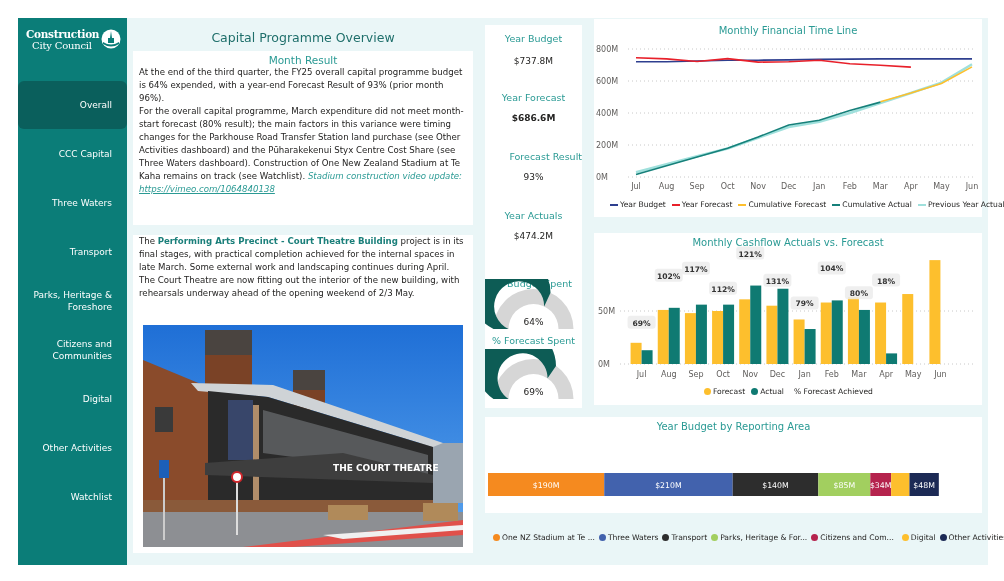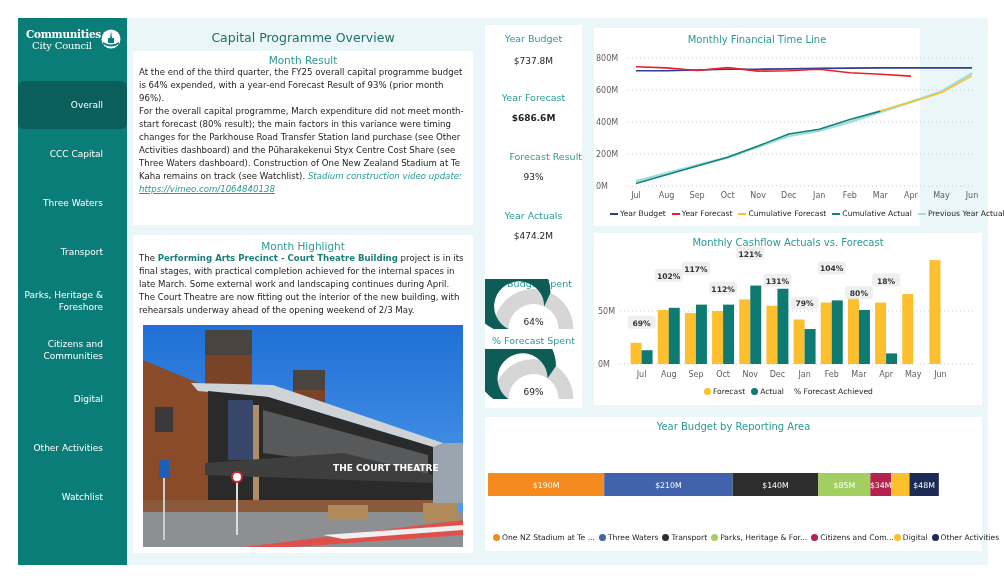--- a/index.html
+++ b/index.html
@@ -4,21 +4,21 @@
 <style>
   * { box-sizing: border-box; margin: 0; padding: 0; }
   html, body { width: 1004px; height: 581px; overflow: hidden; background: #ffffff; }
   body { font-family: "DejaVu Sans", "Liberation Sans", sans-serif; color: #252423; position: relative; }
   .canvas { position: absolute; left: 18px; top: 18px; width: 970px; height: 547px; background: #eaf6f7; }
   .sidebar { position: absolute; left: 18px; top: 18px; width: 109px; height: 547px; background: #0b7d78; }
   .logo { position: absolute; left: 8px; top: 10px; width: 95px; height: 26px; color: #fff; font-family: "DejaVu Serif", "Liberation Serif", serif; }
   .logo .l1 { position: absolute; left: 0; top: 0; font-size: 10.5px; font-weight: bold; letter-spacing: -0.3px; }
   .logo .l2 { position: absolute; left: 6px; top: 12px; font-size: 10px; letter-spacing: -0.2px; }
   .logo svg { position: absolute; right: 0; top: 1px; }
-  .nav-item { position: absolute; left: 0; width: 109px; text-align: right; padding-right: 24px; color: #ffffff; font-size: 9px; line-height: 12px; display: flex; align-items: center; justify-content: flex-end; cursor: pointer; }
+  .nav-item { position: absolute; left: 0; width: 109px; text-align: right; padding-right: 15px; color: #ffffff; font-size: 9px; line-height: 12px; display: flex; align-items: center; justify-content: flex-end; cursor: pointer; }
   .nav-item.active { background: #0a5f5c; border-radius: 6px; }
 
   .panel { position: absolute; background: #ffffff; }
   .title-main { position: absolute; left: 130px; top: 30px; width: 346px; text-align: center; color: #1f6f6b; font-size: 12.5px; }
   .ptitle { color: #2a9a94; font-size: 10.5px; text-align: center; }
   .body-text { font-size: 8.6px; line-height: 13px; color: #252423; padding: 0 6px; }
   .body-text a { color: #2a9a94; font-style: italic; }
   .body-text .hl { color: #1a7f7a; font-weight: bold; }
 
   .kpi-label { position: absolute; left: 0; width: 97px; text-align: center; color: #2a9a94; font-size: 9.5px; }
@@ -32,21 +32,21 @@
   .legend .sw-dot { display: inline-block; width: 7px; height: 7px; border-radius: 50%; margin-right: 2px; }
   svg text { font-family: "DejaVu Sans", "Liberation Sans", sans-serif; }
 </style>
 </head>
 <body>
 
 <div class="canvas"></div>
 
 <div class="sidebar">
   <div class="logo">
-    <span class="l1">Communities</span>
+    <span class="l1">Construction</span>
     <span class="l2">City Council</span>
     <svg width="20" height="20" viewBox="0 0 20 20">
       <circle cx="10" cy="10" r="9.5" fill="#ffffff"></circle>
       <path d="M10 2 L11 9 L13 9 L13 14 L7 14 L7 9 L9 9 Z" fill="#0b7d78"></path>
       <path d="M2 13 Q10 18 18 13 L18 15 Q10 20 2 15 Z" fill="#0b7d78"></path>
     </svg>
   </div>
   <div id="nav">
       <div class="nav-item active" style="top: 63px; height: 48px;">
         <span style="max-width: 80px;">Overall</span>
@@ -82,21 +82,20 @@
 
 <div class="panel" style="left:133px; top:51px; width:340px; height:174px;">
   <div class="ptitle" style="margin-top:3px;">Month Result</div>
   <div class="body-text">
     <div>At the end of the third quarter, the FY25 overall capital programme budget is 64% expended, with a year-end Forecast Result of 93% (prior month 96%).</div>
     <div><span>For the overall capital programme, March expenditure did not meet month-start forecast (80% result); the main factors in this variance were timing changes for the Parkhouse Road Transfer Station land purchase (see Other Activities dashboard) and the Pūharakekenui Styx Centre Cost Share (see Three Waters dashboard). Construction of One New Zealand Stadium at Te Kaha remains on track (see Watchlist).</span>  <a>Stadium construction video update:</a> <a href="#" style="text-decoration: underline;">https://vimeo.com/1064840138</a></div>
   </div>
 </div>
 
 <div class="panel" style="left:133px; top:235px; width:340px; height:318px;">
-  <div class="ptitle" style="margin-top:5px;">Month Highlight</div>
   <div class="body-text">
     <span>The </span><span class="hl">Performing Arts Precinct - Court Theatre Building</span><span> project is in its final stages, with practical completion achieved for the internal spaces in late March. Some external work and landscaping continues during April.  The Court Theatre are now fitting out the interior of the new building, with rehearsals underway ahead of the opening weekend of 2/3 May.</span>
   </div>
 
   <svg style="position:absolute; left:10px; top:90px;" width="320" height="222" viewBox="0 0 320 222">
     <defs>
       <linearGradient id="sky" x1="0" y1="0" x2="0" y2="1">
         <stop offset="0" stop-color="#1f6fd6"></stop>
         <stop offset="1" stop-color="#5aa4ee"></stop>
       </linearGradient>
@@ -160,21 +159,21 @@
       </svg>
       <div class="kpi-label" style="top: 310px;">% Forecast Spent</div>
       <svg width="97" height="52" style="position: absolute; left: 0px; top: 324px;">
         <path d="M8.5,49.99999999999999 A40,40 0 1 1 88.5,50 L73.5,50 A25,25 0 1 0 23.5,50 Z" fill="#d6d6d6"></path>
         <path d="M8.5,49.99999999999999 A40,40 0 1 1 70.98333511408522,16.916777029017524 L62.55208444630326,29.32298564313595 A25,25 0 1 0 23.5,50 Z" fill="#0d5c55"></path>
         <text x="48.5" y="46" text-anchor="middle" font-size="9" fill="#252423">69%</text>
       </svg>
     </div>
 </div>
 
-<div class="panel" style="left:594px; top:28px; width:326px; height:198px;">
+<div class="panel" style="left:594px; top:19px; width:388px; height:198px;">
   <div class="chart-title" style="top:6px;">Monthly Financial Time Line</div>
   <svg id="lineChart" width="388" height="170" style="position:absolute; left:0; top:22px;">
       <line x1="34" x2="382" y1="136" y2="136" stroke="#c8c8c8" stroke-dasharray="1,3"></line>
       <text x="2" y="139" class="axis-text">0M</text>
       <line x1="34" x2="382" y1="104" y2="104" stroke="#c8c8c8" stroke-dasharray="1,3"></line>
       <text x="2" y="107" class="axis-text">200M</text>
       <line x1="34" x2="382" y1="72" y2="72" stroke="#c8c8c8" stroke-dasharray="1,3"></line>
       <text x="2" y="75" class="axis-text">400M</text>
       <line x1="34" x2="382" y1="40" y2="40" stroke="#c8c8c8" stroke-dasharray="1,3"></line>
       <text x="2" y="43" class="axis-text">600M</text>
@@ -292,21 +291,21 @@
       <span class="li">
         <span class="sw-dot" style="background: rgb(15, 122, 114);"></span>
         <span>Actual</span>
       </span>
       <span class="li" style="margin-left: 4px;">
         <span>% Forecast Achieved</span>
       </span>
     </div>
 </div>
 
-<div class="panel" style="left:485px; top:417px; width:497px; height:134px;">
+<div class="panel" style="left:485px; top:417px; width:497px; height:96px;">
   <div class="chart-title" style="top:4px;">Year Budget by Reporting Area</div>
   <svg id="stackChart" width="497" height="40" style="position:absolute; left:0; top:50px;">
       <rect x="3" y="6" width="116.223" height="23" fill="#f58a1f"></rect>
       <text x="61.1115" y="21" text-anchor="middle" font-size="7.8" fill="#ffffff">$190M</text>
       <rect x="119.223" y="6" width="128.457" height="23" fill="#4262ad"></rect>
       <text x="183.4515" y="21" text-anchor="middle" font-size="7.8" fill="#ffffff">$210M</text>
       <rect x="247.68" y="6" width="85.638" height="23" fill="#2d2d2d"></rect>
       <text x="290.499" y="21" text-anchor="middle" font-size="7.8" fill="#ffffff">$140M</text>
       <rect x="333.318" y="6" width="51.9945" height="23" fill="#a2cf5f"></rect>
       <text x="359.31525" y="21" text-anchor="middle" font-size="7.8" fill="#ffffff">$85M</text>
@@ -326,21 +325,21 @@
         <span>Three Waters</span>
       </span>
       <span class="li" style="margin-right: 4px;">
         <span class="sw-dot" style="background: rgb(45, 45, 45);"></span>
         <span>Transport</span>
       </span>
       <span class="li" style="margin-right: 4px;">
         <span class="sw-dot" style="background: rgb(162, 207, 95);"></span>
         <span>Parks, Heritage &amp; For...</span>
       </span>
-      <span class="li" style="margin-right: 0;">
+      <span class="li" style="margin-right: 8px;">
         <span class="sw-dot" style="background: rgb(181, 35, 77);"></span>
         <span>Citizens and Com...</span>
       </span>
       <span class="li" style="margin-right: 4px;">
         <span class="sw-dot" style="background: rgb(253, 191, 45);"></span>
         <span>Digital</span>
       </span>
       <span class="li" style="margin-right: 4px;">
         <span class="sw-dot" style="background: rgb(28, 42, 85);"></span>
         <span>Other Activities</span>

